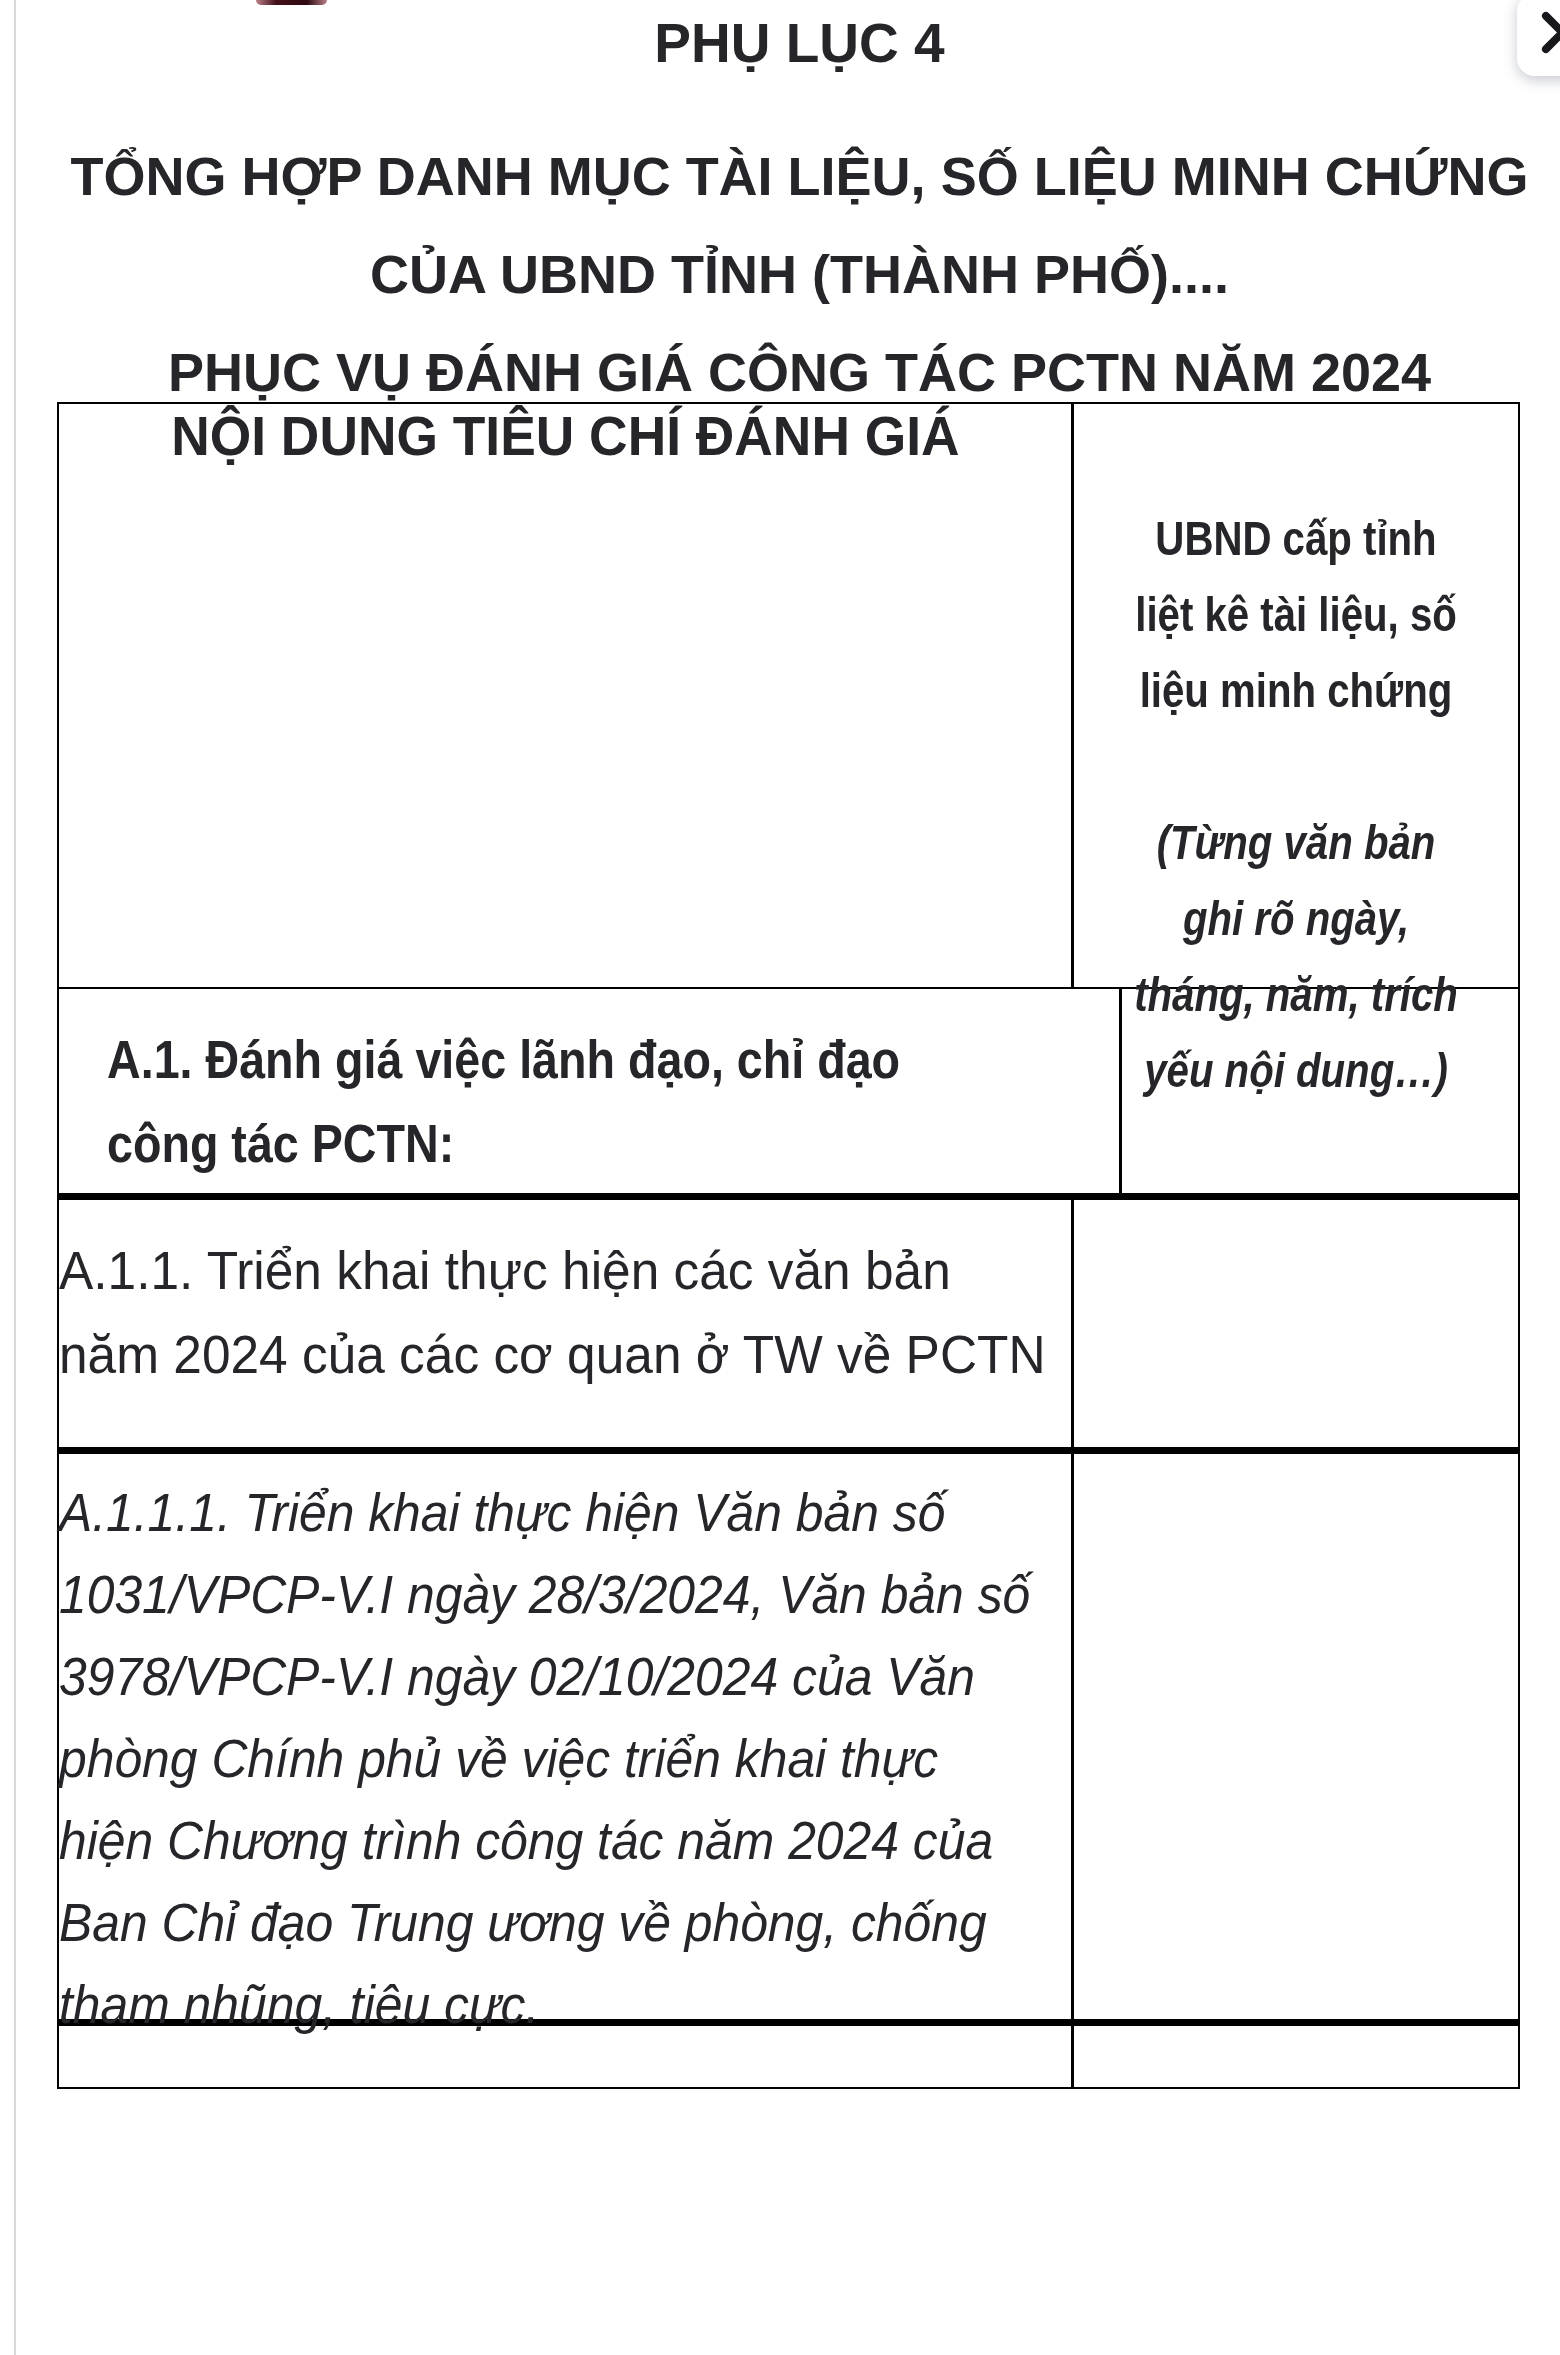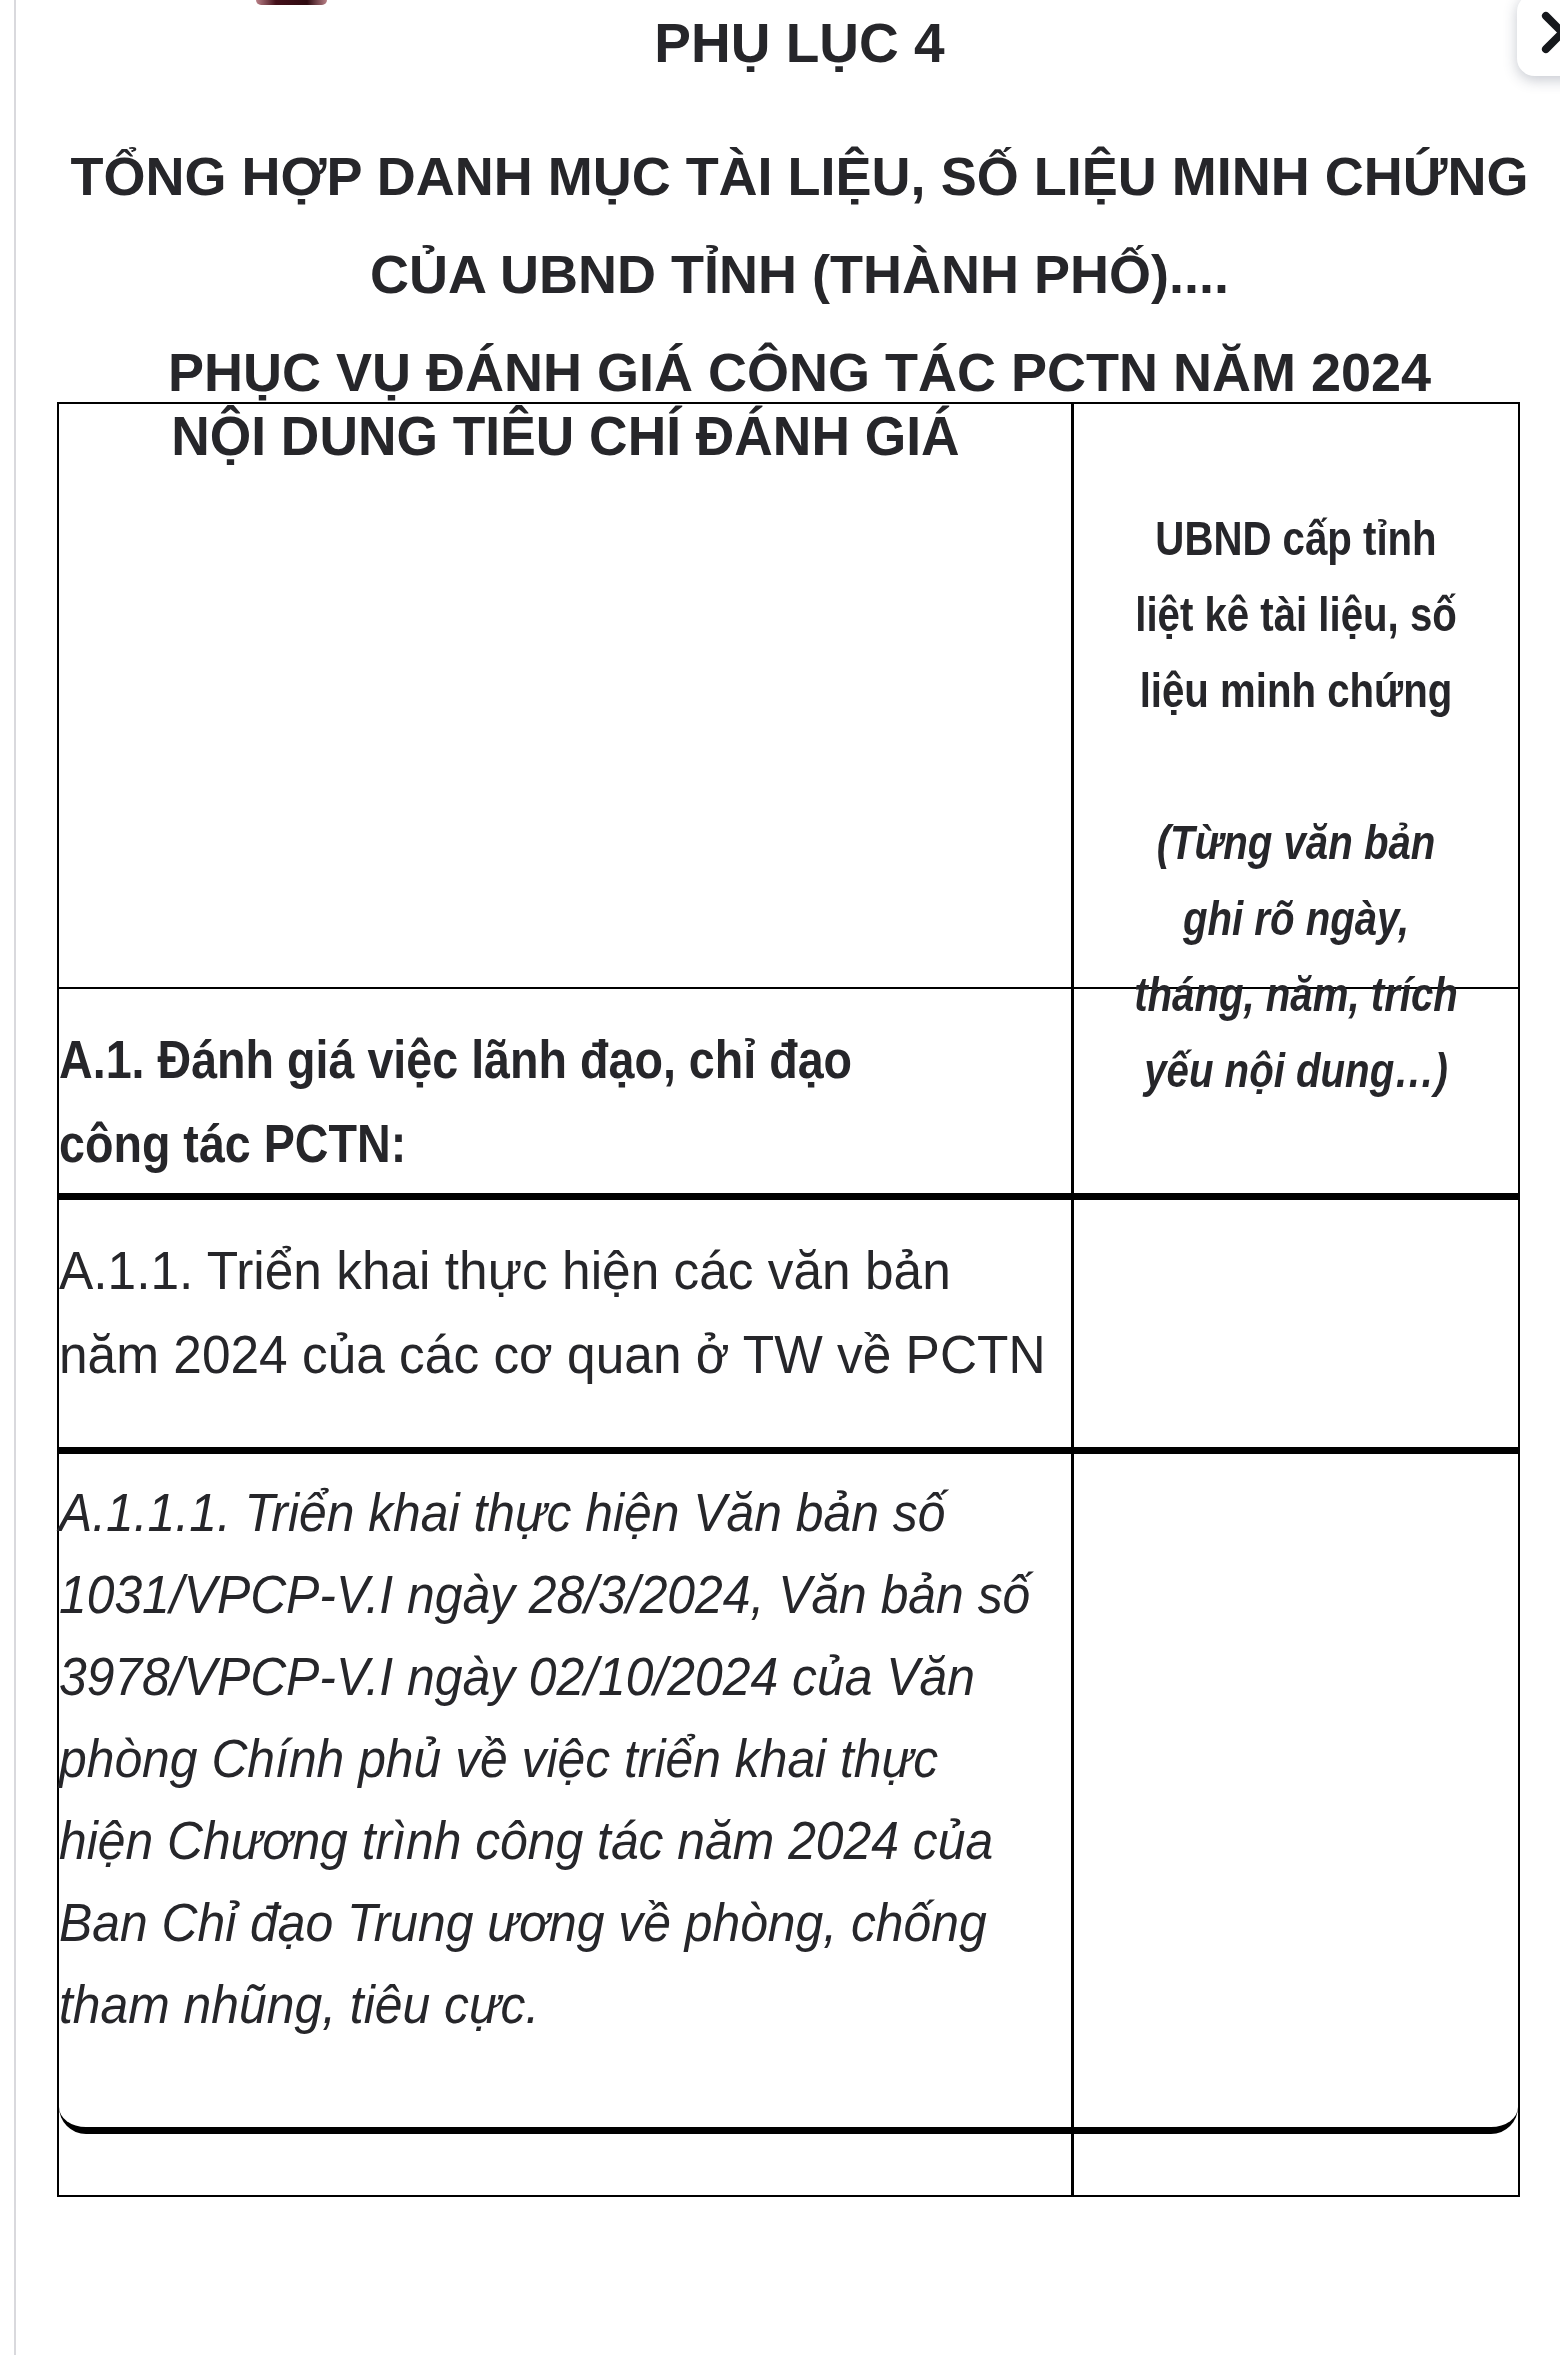--- a/index.html
+++ b/index.html
@@ -51,23 +51,23 @@
   }
   .row{display:flex;box-sizing:border-box;}
   .bb3{border-bottom:2.9px solid #000;}
   .bb8{border-bottom:7.8px solid #000;}
   .bb9{border-bottom:8.8px solid #000;}
   .c1{width:1012px;border-right:3.9px solid #000;box-sizing:content-box;position:relative;}
   .c2{flex:1;position:relative;}
 
   .h-head{height:585px;}
   .h-a{height:283px;}
-  .h-a1{height:211px;}
+  .h-a1{height:211px;padding-left:48px;}
   .h-a11{height:254px;}
-  .h-a111{height:680px;border-radius:27px;}
+  .h-a111{height:572px;}
   .h-last{height:61px;}
 
   .head-c1{
     display:flex;align-items:flex-start;justify-content:center;height:100%;
   }
   .head-c1 .t{
     font-size:55px;font-weight:bold;white-space:pre;
     transform:scaleX(.97);transform-origin:50% 50%;
   }
   .head-c2{

